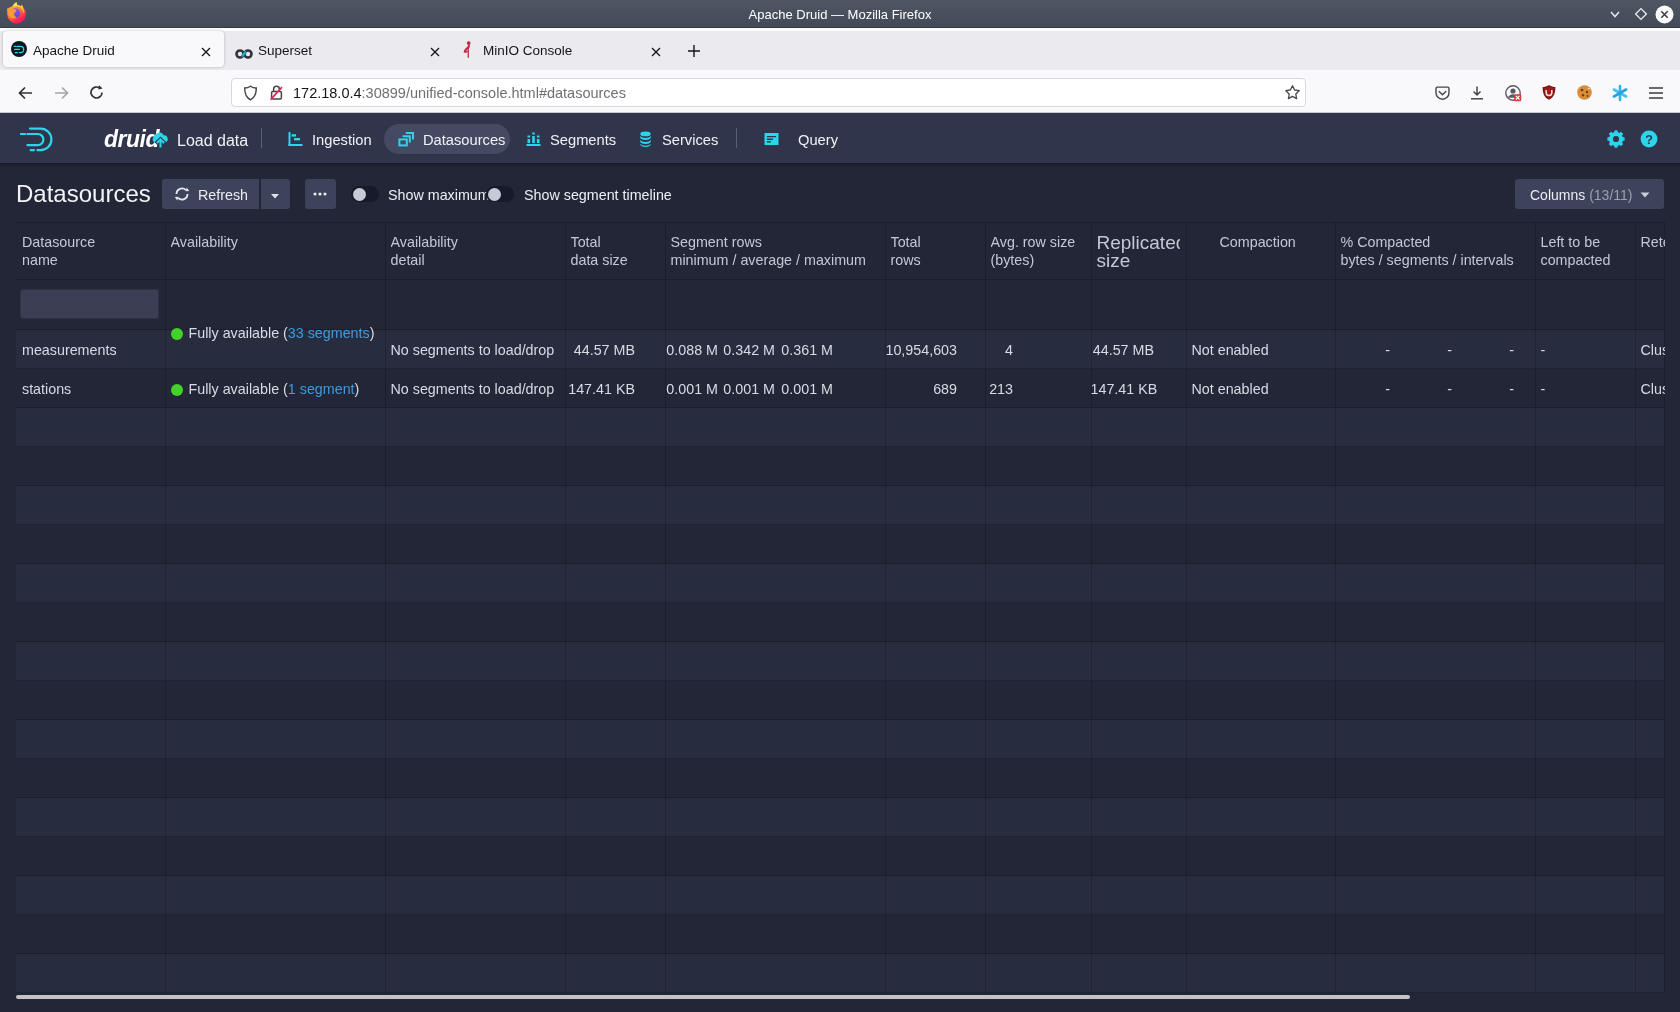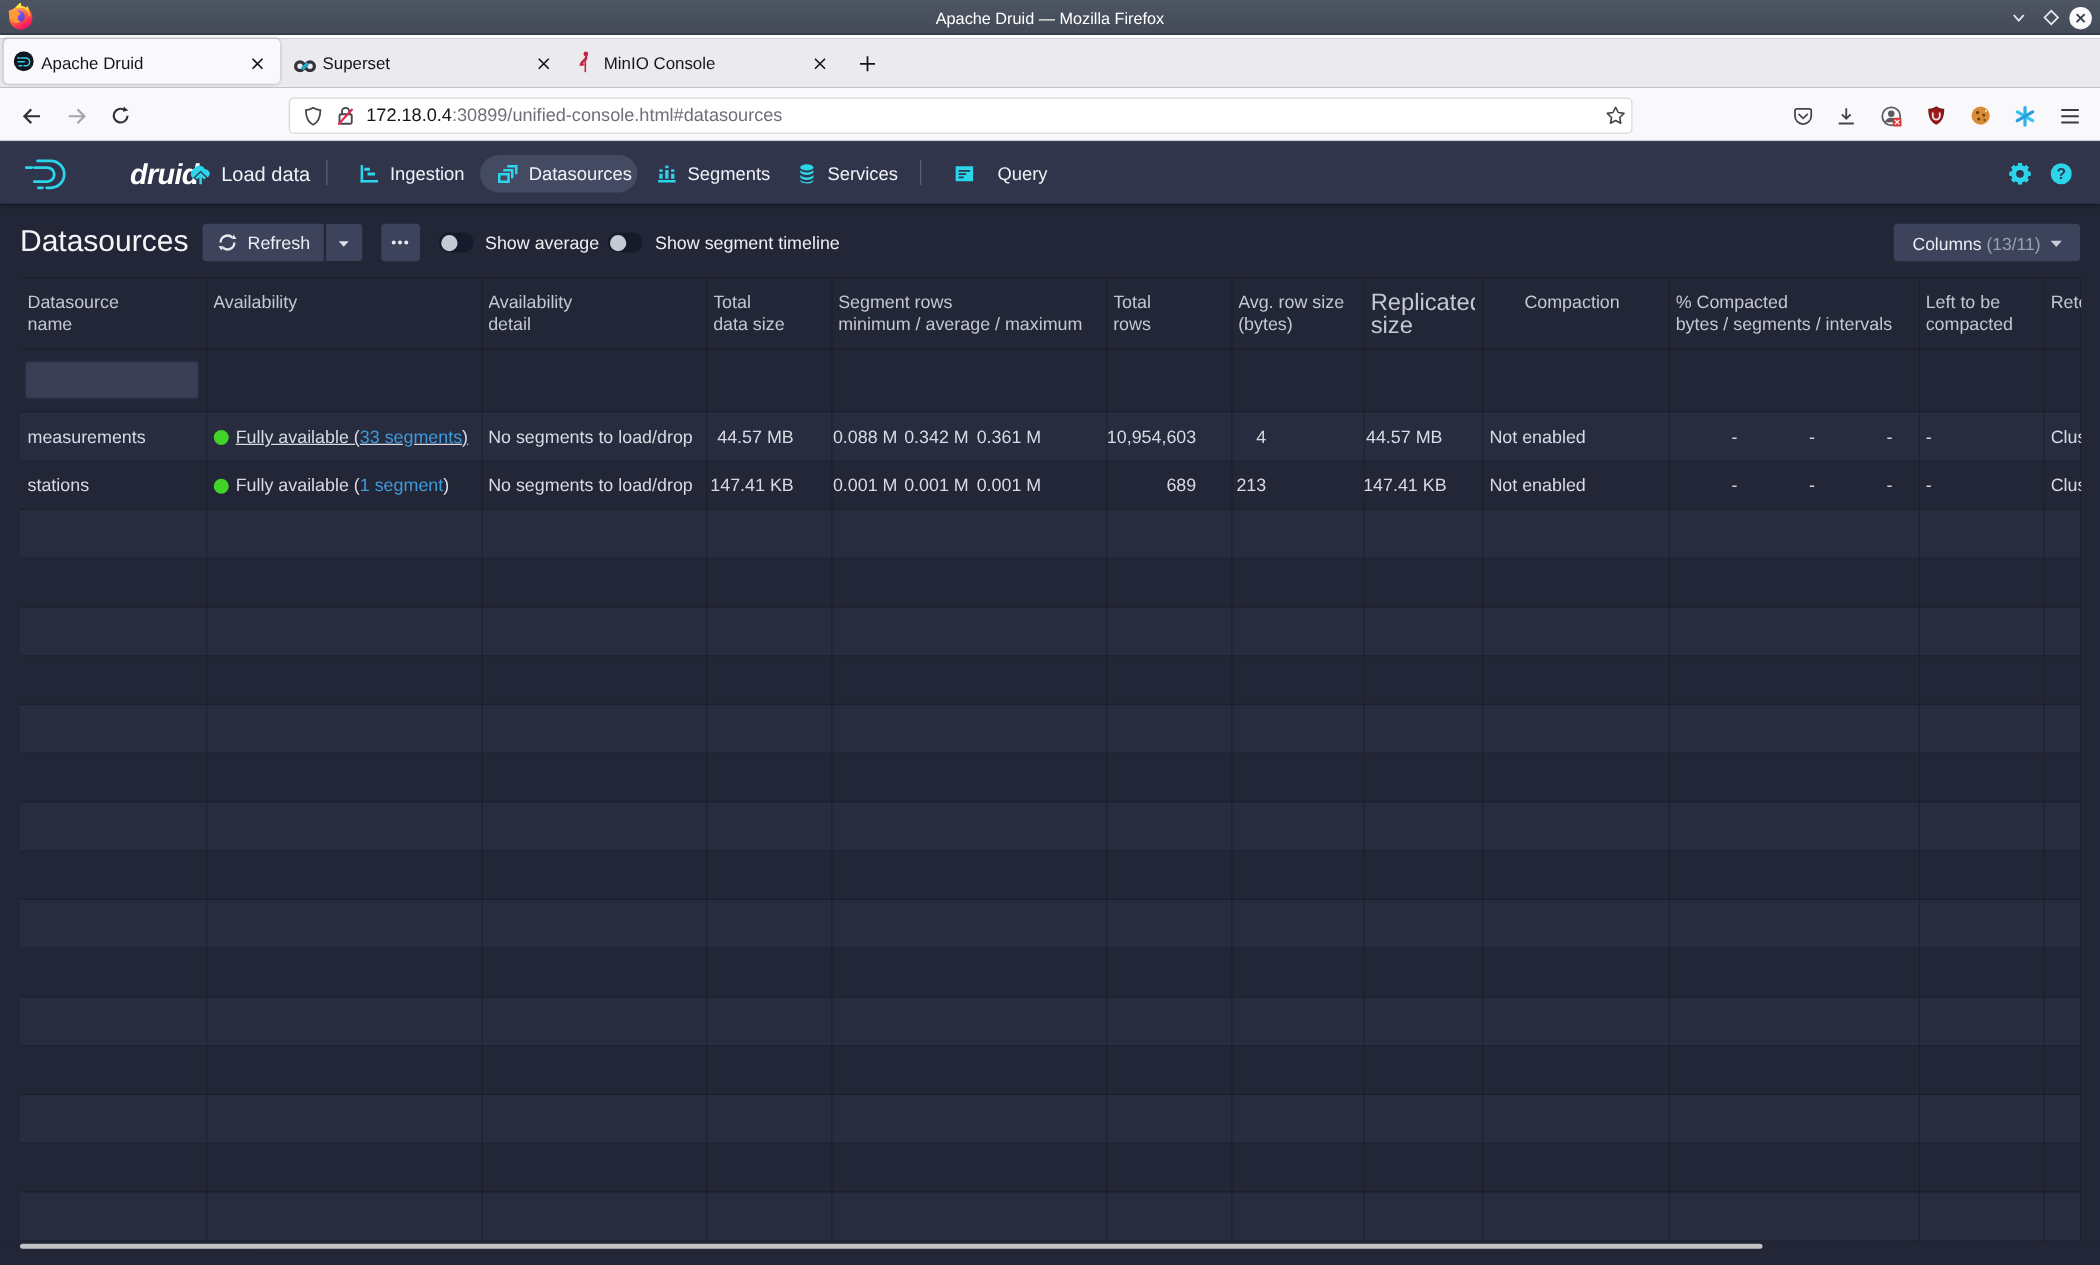--- a/index.html
+++ b/index.html
@@ -252,21 +252,21 @@
 <div style="position:absolute;left:305px;top:179px;width:31px;height:30px;background:#3c435a;border-radius:3px;"></div>
 <div style="position:absolute;left:311px;top:185px;width:18px;height:18px;"><svg width="18" height="18" viewBox="0 0 18 18">
       <g fill="#e8eaf0">
         <circle cx="4" cy="9" r="1.6"></circle>
         <circle cx="9" cy="9" r="1.6"></circle>
         <circle cx="14" cy="9" r="1.6"></circle>
       </g>
     </svg></div>
 <div style="position:absolute;left:351px;top:186px;width:28px;height:16px;background:#161b2b;border-radius:8px;"></div>
 <div style="position:absolute;left:352.5px;top:187.5px;width:13px;height:13px;background:#c5cad4;border-radius:50%;"></div>
-<div style="position:absolute;left:388px;top:187px;width:110px;height:15px;color:#eef0f5;font-size:14.3px;">Show average</div>
+<div style="position:absolute;left:388px;top:187px;width:110px;height:15px;color:#eef0f5;font-size:14.3px;">Show maximum</div>
 <div style="position:absolute;left:486px;top:186px;width:28px;height:16px;background:#161b2b;border-radius:8px;"></div>
 <div style="position:absolute;left:487.5px;top:187.5px;width:13px;height:13px;background:#c5cad4;border-radius:50%;"></div>
 <div style="position:absolute;left:524px;top:187px;width:180px;height:15px;color:#eef0f5;font-size:14.3px;">Show segment timeline</div>
 <div style="position:absolute;left:1515px;top:179px;width:149px;height:30px;background:#3c435a;border-radius:3px;"></div>
 <div style="position:absolute;left:1530px;top:187px;width:110px;height:15px;color:#eceef3;font-size:14px;">Columns <span style="color:#9aa1b0">(13/11)</span></div>
 <div style="position:absolute;left:1638px;top:188px;width:14px;height:14px;"><svg width="14" height="14" viewBox="0 0 14 14">
       <path d="M2.5 4.5 L7 9.6 L11.5 4.5 Z" fill="#c9cdd8"></path>
     </svg></div>
 <div style="position:absolute;left:16px;top:330px;width:1648px;height:39px;background:#282c3f;"></div>
 <div style="position:absolute;left:16px;top:408px;width:1648px;height:39px;background:#282c3f;"></div>
@@ -316,21 +316,21 @@
 <div style="position:absolute;left:670.5px;top:234px;width:208.0px;height:40px;color:#c4c8d3;font-size:14.3px;line-height:17.5px;text-align:left;white-space:nowrap;overflow:hidden;">Segment rows<br>minimum / average / maximum</div>
 <div style="position:absolute;left:890.5px;top:234px;width:88.0px;height:40px;color:#c4c8d3;font-size:14.3px;line-height:17.5px;text-align:left;white-space:nowrap;overflow:hidden;">Total<br>rows</div>
 <div style="position:absolute;left:990.5px;top:234px;width:94.0px;height:40px;color:#c4c8d3;font-size:14.3px;line-height:17.5px;text-align:left;white-space:nowrap;overflow:hidden;">Avg. row size<br>(bytes)</div>
 <div style="position:absolute;left:1096.5px;top:234px;width:83.0px;height:40px;color:#c4c8d3;font-size:19px;line-height:17.5px;text-align:left;white-space:nowrap;overflow:hidden;">Replicated<br>size</div>
 <div style="position:absolute;left:1191.5px;top:234px;width:137.0px;height:40px;color:#c4c8d3;font-size:14.3px;line-height:17.5px;text-align:left;white-space:nowrap;overflow:hidden;margin-left:28px;">Compaction</div>
 <div style="position:absolute;left:1340.5px;top:234px;width:188.0px;height:40px;color:#c4c8d3;font-size:14.3px;line-height:17.5px;text-align:left;white-space:nowrap;overflow:hidden;">% Compacted<br>bytes / segments / intervals</div>
 <div style="position:absolute;left:1540.5px;top:234px;width:88.0px;height:40px;color:#c4c8d3;font-size:14.3px;line-height:17.5px;text-align:left;white-space:nowrap;overflow:hidden;">Left to be<br>compacted</div>
 <div style="position:absolute;left:1640.5px;top:234px;width:24.5px;height:40px;color:#c4c8d3;font-size:14.3px;line-height:17.5px;text-align:left;white-space:nowrap;overflow:hidden;">Retention</div>
 <div style="position:absolute;left:20px;top:289px;width:139px;height:30px;background:#3a3f55;border-radius:3px;box-shadow:0 0 0 1px rgba(0,0,0,0.2) inset;"></div>
 <div style="position:absolute;left:22px;top:342px;width:140px;height:16px;color:#d8dbe3;font-size:14.3px;text-align:left;white-space:nowrap;">measurements</div>
-<div style="position:absolute;left:170.5px;top:342px;width:210px;height:16px;color:#d8dbe3;font-size:14.3px;text-align:left;white-space:nowrap;text-decoration:underline;"><span style="display:inline-block;width:12px;height:12px;border-radius:50%;background:#43d228;margin-right:6px;vertical-align:-1.5px;"></span>Fully available (<span style="color:#3e9bdc">33 segments</span>)</div>
+<div style="position:absolute;left:170.5px;top:325px;width:210px;height:16px;color:#d8dbe3;font-size:14.3px;text-align:left;white-space:nowrap;"><span style="display:inline-block;width:12px;height:12px;border-radius:50%;background:#43d228;margin-right:6px;vertical-align:-1.5px;"></span>Fully available (<span style="color:#3e9bdc">33 segments</span>)</div>
 <div style="position:absolute;left:390.5px;top:342px;width:175px;height:16px;color:#d8dbe3;font-size:14.3px;text-align:left;white-space:nowrap;">No segments to load/drop</div>
 <div style="position:absolute;left:564.5px;top:342px;width:70.5px;height:16px;color:#d8dbe3;font-size:14.3px;text-align:right;white-space:nowrap;">44.57 MB</div>
 <div style="position:absolute;left:638px;top:342px;width:80px;height:16px;color:#d8dbe3;font-size:14.3px;text-align:right;white-space:nowrap;">0.088 M</div>
 <div style="position:absolute;left:695px;top:342px;width:80px;height:16px;color:#d8dbe3;font-size:14.3px;text-align:right;white-space:nowrap;">0.342 M</div>
 <div style="position:absolute;left:753px;top:342px;width:80px;height:16px;color:#d8dbe3;font-size:14.3px;text-align:right;white-space:nowrap;">0.361 M</div>
 <div style="position:absolute;left:884.5px;top:342px;width:72.5px;height:16px;color:#d8dbe3;font-size:14.3px;text-align:right;white-space:nowrap;">10,954,603</div>
 <div style="position:absolute;left:984.5px;top:342px;width:28.5px;height:16px;color:#d8dbe3;font-size:14.3px;text-align:right;white-space:nowrap;">4</div>
 <div style="position:absolute;left:1090.5px;top:342px;width:63.5px;height:16px;color:#d8dbe3;font-size:14.3px;text-align:right;white-space:nowrap;">44.57 MB</div>
 <div style="position:absolute;left:1191.5px;top:342px;width:140px;height:16px;color:#d8dbe3;font-size:14.3px;text-align:left;white-space:nowrap;">Not enabled</div>
 <div style="position:absolute;left:1350px;top:342px;width:40px;height:16px;color:#d8dbe3;font-size:14.3px;text-align:right;white-space:nowrap;">-</div>

